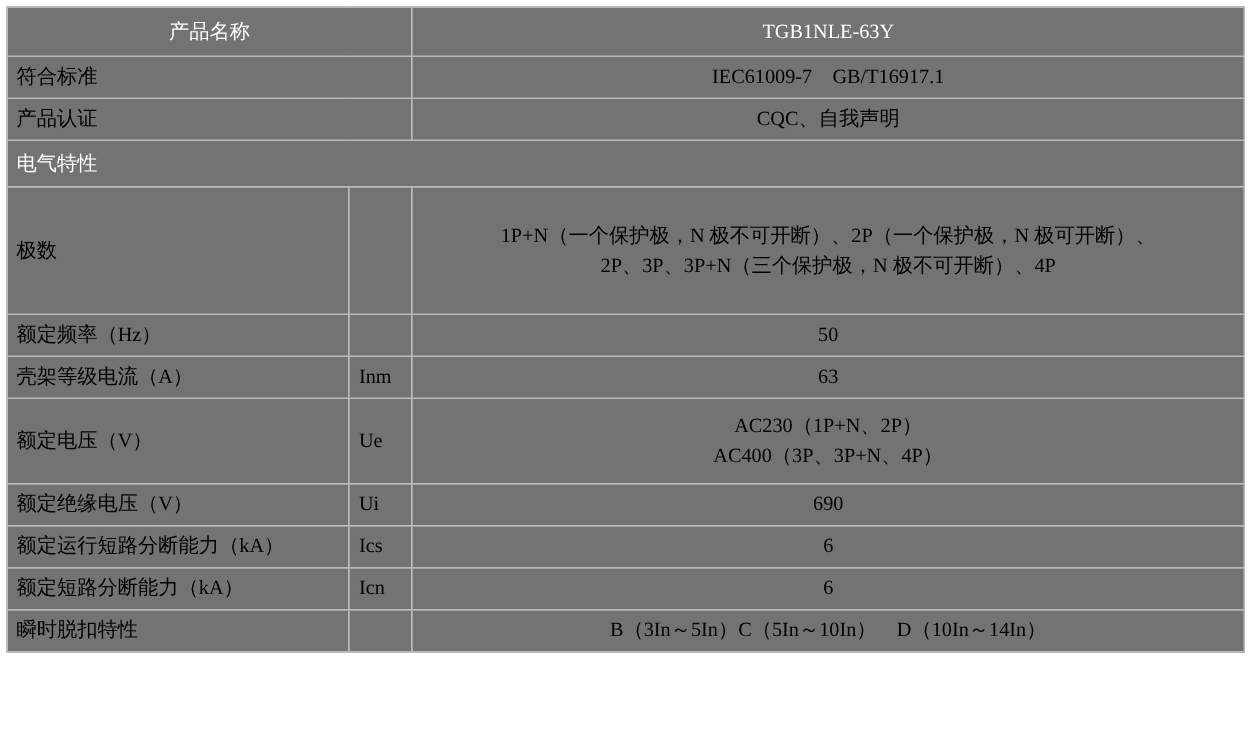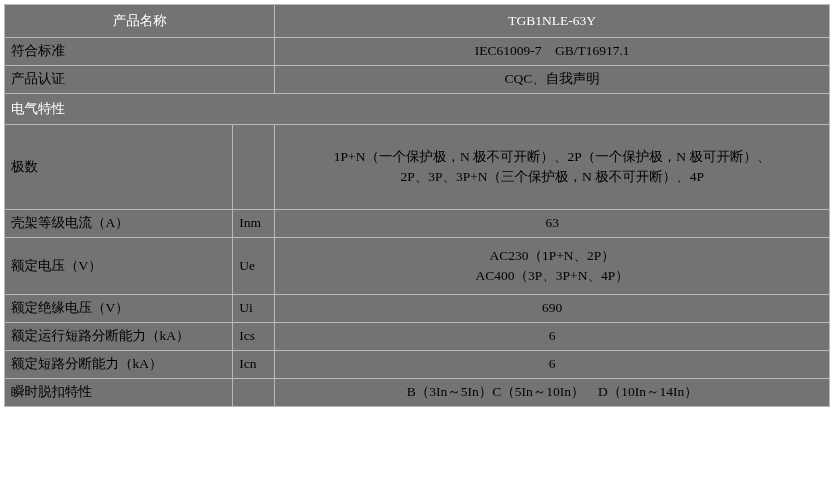--- a/index.html
+++ b/index.html
@@ -107,20 +107,25 @@
 
       <tr class="row-poles">
         <td class="label">极数</td>
         <td class="sym"></td>
         <td class="val multiline">
           <div class="nowrapline">1P+N（一个保护极，N 极不可开断）、2P（一个保护极，N 极可开断）、</div>
           <div class="nowrapline">2P、3P、3P+N（三个保护极，N 极不可开断）、4P</div>
         </td>
       </tr>
 
+      <tr class="row-h">
+        <td class="label">额定频率（Hz）</td>
+        <td class="sym"></td>
+        <td class="val">50</td>
+      </tr>
 
       <tr class="row-h">
         <td class="label">壳架等级电流（A）</td>
         <td class="sym">Inm</td>
         <td class="val">63</td>
       </tr>
 
 
       <tr class="row-volt">
         <td class="label">额定电压（V）</td>

